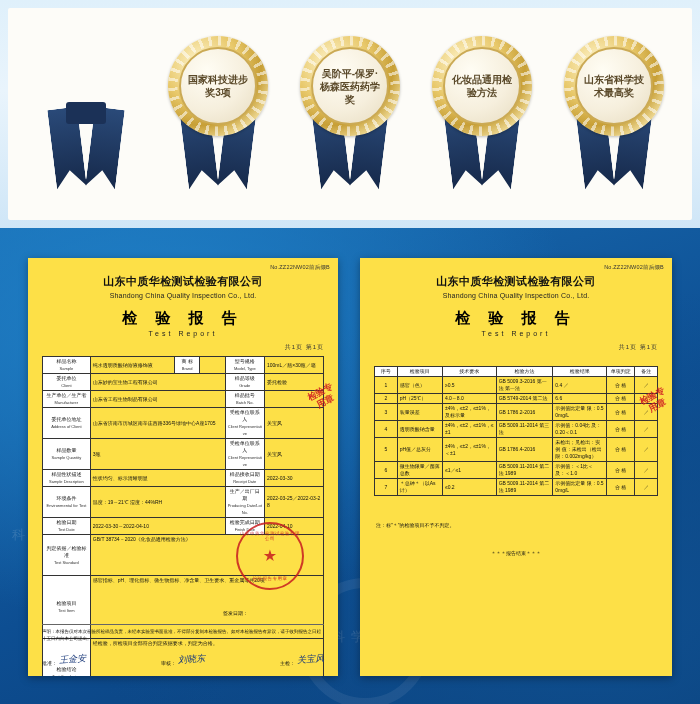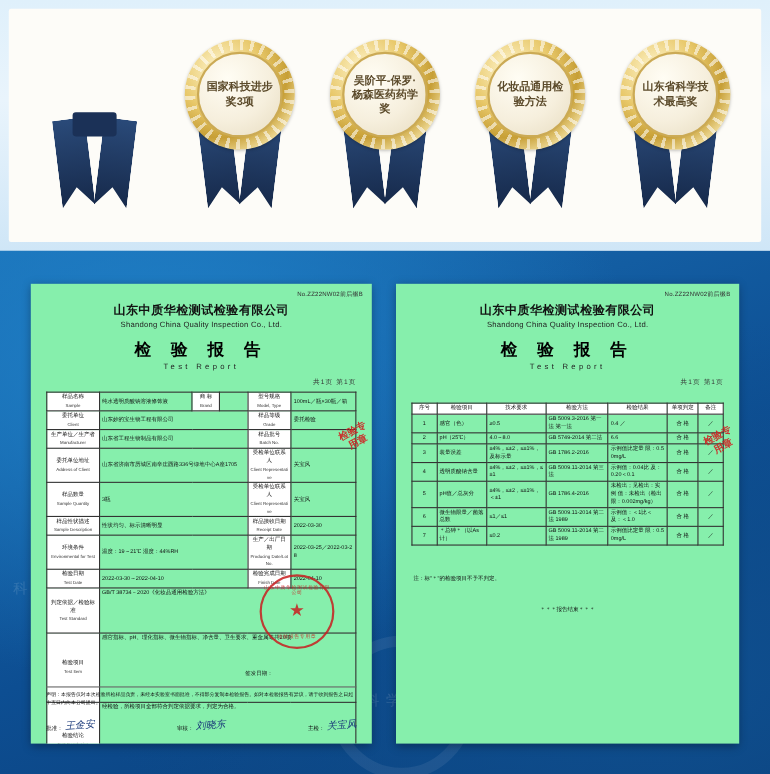--- a/index.html
+++ b/index.html
@@ -160,21 +160,21 @@
     border: 10px solid rgba(255,255,255,0.07);
     border-radius: 50%;
   }
   .ring1 { width: 120px; height: 120px; left: 150px; top: 240px; }
   .ring2 { width: 150px; height: 150px; left: 470px; top: 250px; }
   .ring3 { width: 110px; height: 110px; left: 300px; top: 350px; }
 
   
   .sheet {
     position: absolute;
-    background: #86efac;
+    background: #fde047;
     box-shadow: 0 2px 8px rgba(0,0,0,0.35);
     box-sizing: border-box;
     overflow: hidden;
   }
   .sheet.left  { left: 28px;  top: 258px; width: 310px; height: 418px; }
   .sheet.right { left: 360px; top: 258px; width: 312px; height: 418px; }
 
   .sheet .topno {
     position: absolute;
     right: 8px;

